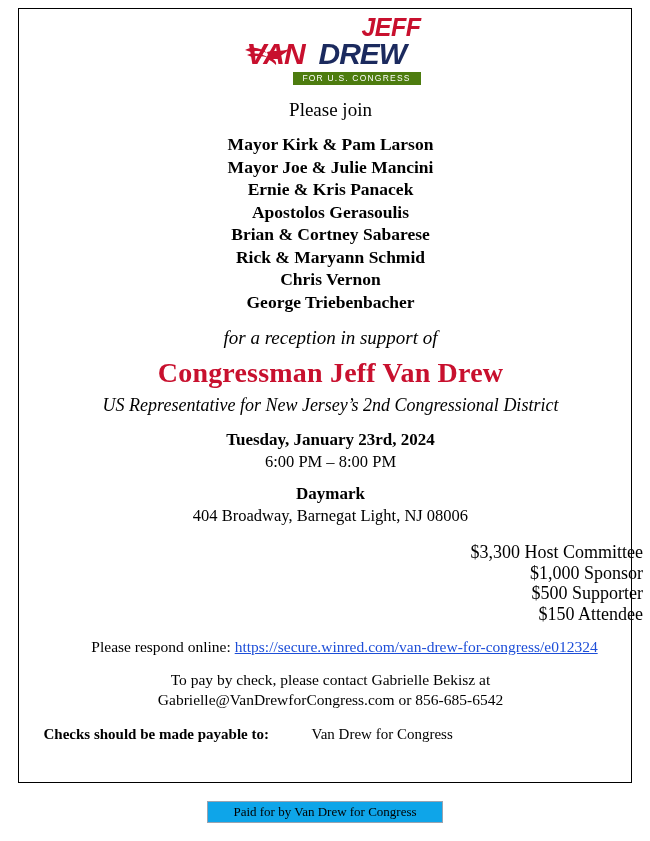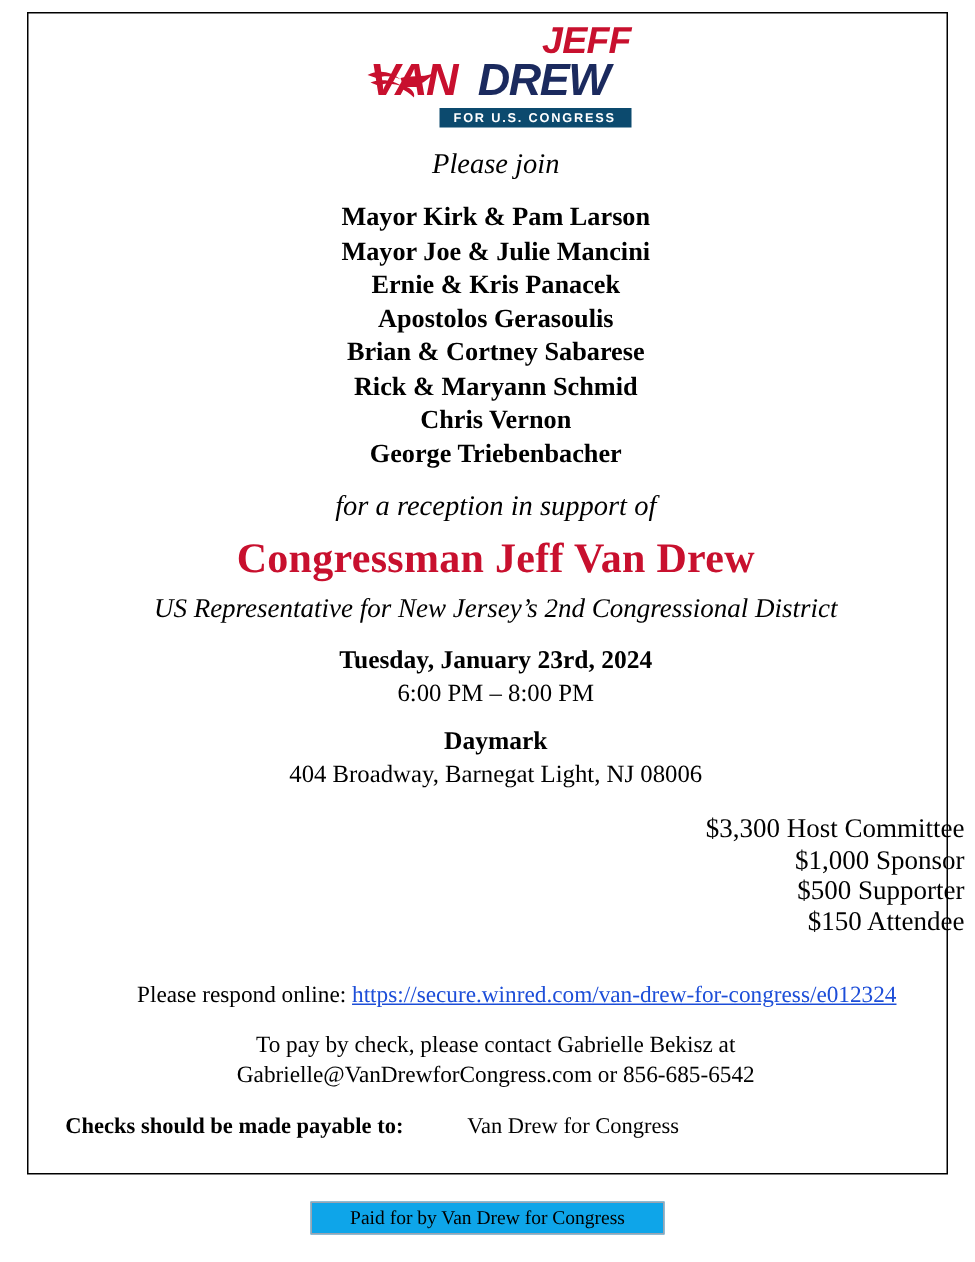--- a/index.html
+++ b/index.html
@@ -87,41 +87,40 @@
     font-size: 30px;
     letter-spacing: -1px;
     color: #1b2a5e;
     line-height: 32px;
   }
   .logo-bar {
     margin-top: 2px;
     margin-left: 52px;
     width: 128px;
     height: 13px;
-    background: #0c4a6e;
+    background: #4d7c0f;
     color: #ffffff;
     font-family: "Liberation Sans", sans-serif;
-    font-weight: bold;
+    font-weight: normal;
     font-size: 8.5px;
     letter-spacing: 1.2px;
     text-align: center;
     line-height: 13px;
   }
   .logo-bird {
     position: absolute;
     left: 2px;
     top: 30px;
     width: 54px;
     height: 22px;
   }
 
   
   .please-join {
     margin-top: 14px;
-    font-style: italic;
     font-size: 19px;
   }
   .hosts {
     margin-top: 12px;
     font-weight: bold;
     font-size: 17.5px;
     line-height: 22.5px;
   }
   .reception {
     margin-top: 14px;
@@ -158,21 +157,21 @@
     margin-top: 2px;
     font-size: 16.5px;
   }
   .levels {
     margin-top: 16px;
     font-size: 18px;
     line-height: 20.5px;
     text-align: right;
   }
   .respond {
-    margin-top: 31px;
+    margin-top: 14px;
     font-size: 15.5px;
     padding-left: 28px;
   }
   .respond a {
     color: #1d4ed8;
     text-decoration: underline;
   }
   .check-note {
     margin-top: 14px;
     font-size: 15.5px;

